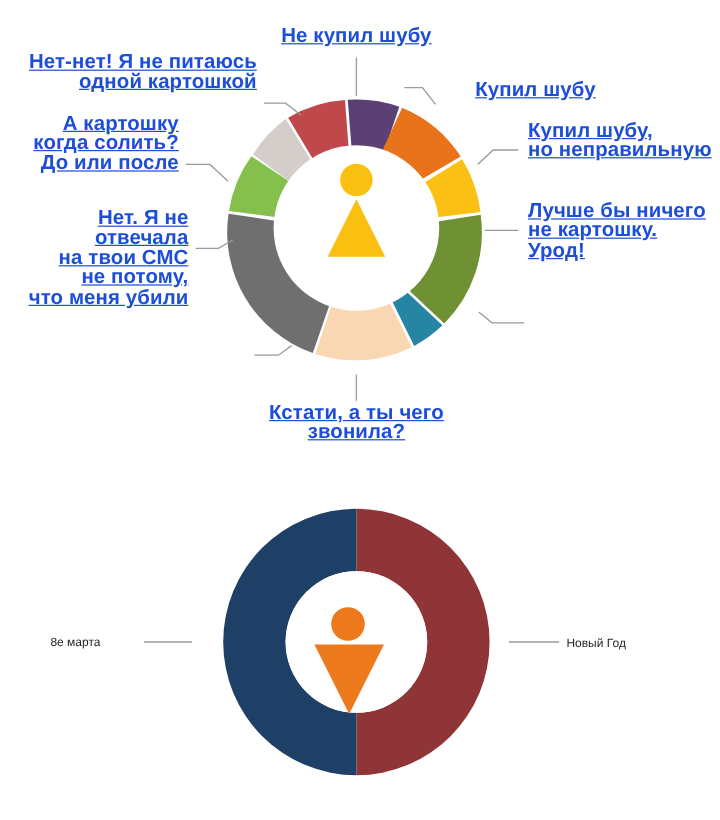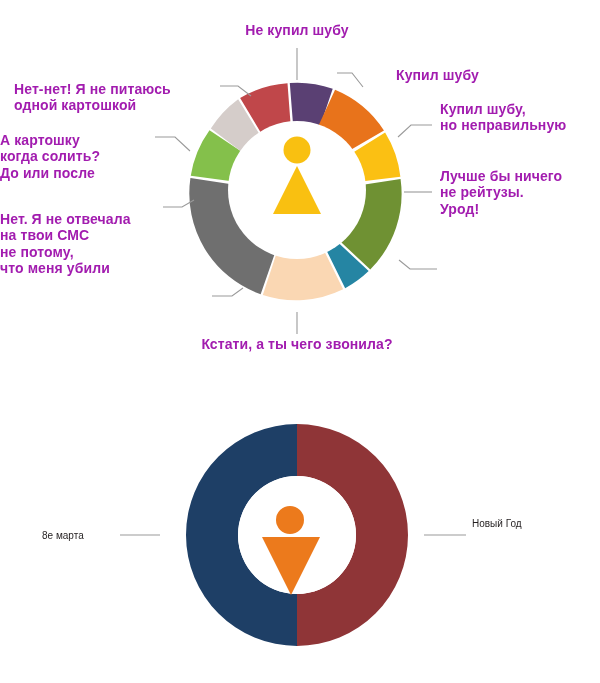--- a/index.html
+++ b/index.html
@@ -32,29 +32,30 @@
   .chart-svg {
     position: absolute;
     left: 0; top: 0;
     width: 600px;
   }
   #chart-top .chart-svg { height: 380px; }
   #chart-bottom .chart-svg { height: 303px; }
 
   .label {
     position: absolute;
-    font-size: 14px;
+    font-size: 17px;
     line-height: 16.4px;
     letter-spacing: 0.1px;
-    color: #a21caf;
+    color: #1d4ed8;
     white-space: pre-line;
     font-weight: 600;
+    text-decoration: underline;
   }
   .label.right { text-align: left; }
-  .label.left  { text-align: left; margin-top: 37px; }
+  .label.left  { text-align: right; }
   .label.center{ text-align: center; }
 
   .label-b {
     position: absolute;
     font-size: 10px;
     line-height: 17px;
     color: #231f20;
     font-weight: 500;
     white-space: nowrap;
   }
@@ -112,21 +113,21 @@
     </svg>
 
     <div class="label center" style="left:202px; top:22px; width:190px;">Не купил шубу</div>
 
     <div class="label right" style="left:396px; top:57px; width:200px;margin-top:10px;">Купил шубу</div>
 
     <div class="label right" style="left:440px; top:101px; width:160px;">Купил шубу,
 но неправильную</div>
 
     <div class="label right" style="left:440px; top:168px; width:160px;">Лучше бы ничего
-не рейтузы.
+не картошку.
 Урод!</div>
 
 
     <div class="label center" style="left:182px; top:336px; width:230px;">Кстати, а ты чего звонила?</div>
 
 
     <div class="label left" style="left:0px; top:95px; width:149px;">А картошку
 когда солить?
 До или после</div>
 
@@ -155,16 +156,16 @@
       </g>
 
       <g stroke="#9a9a9a" stroke-width="1.1" fill="none">
         <path d="M 120 155 L 160 155"></path>
         <path d="M 424 155 L 466 155"></path>
       </g>
     </svg>
 
     <div class="label-b" style="left:42px; top:147px;">8е марта</div>
 
-    <div class="label-b" style="left:472px; top:135px;">Новый Год</div>
+    <div class="label-b" style="left:472px; top:148px;">Новый Год</div>
   </div>
 
 </div>
 
 </body></html>

